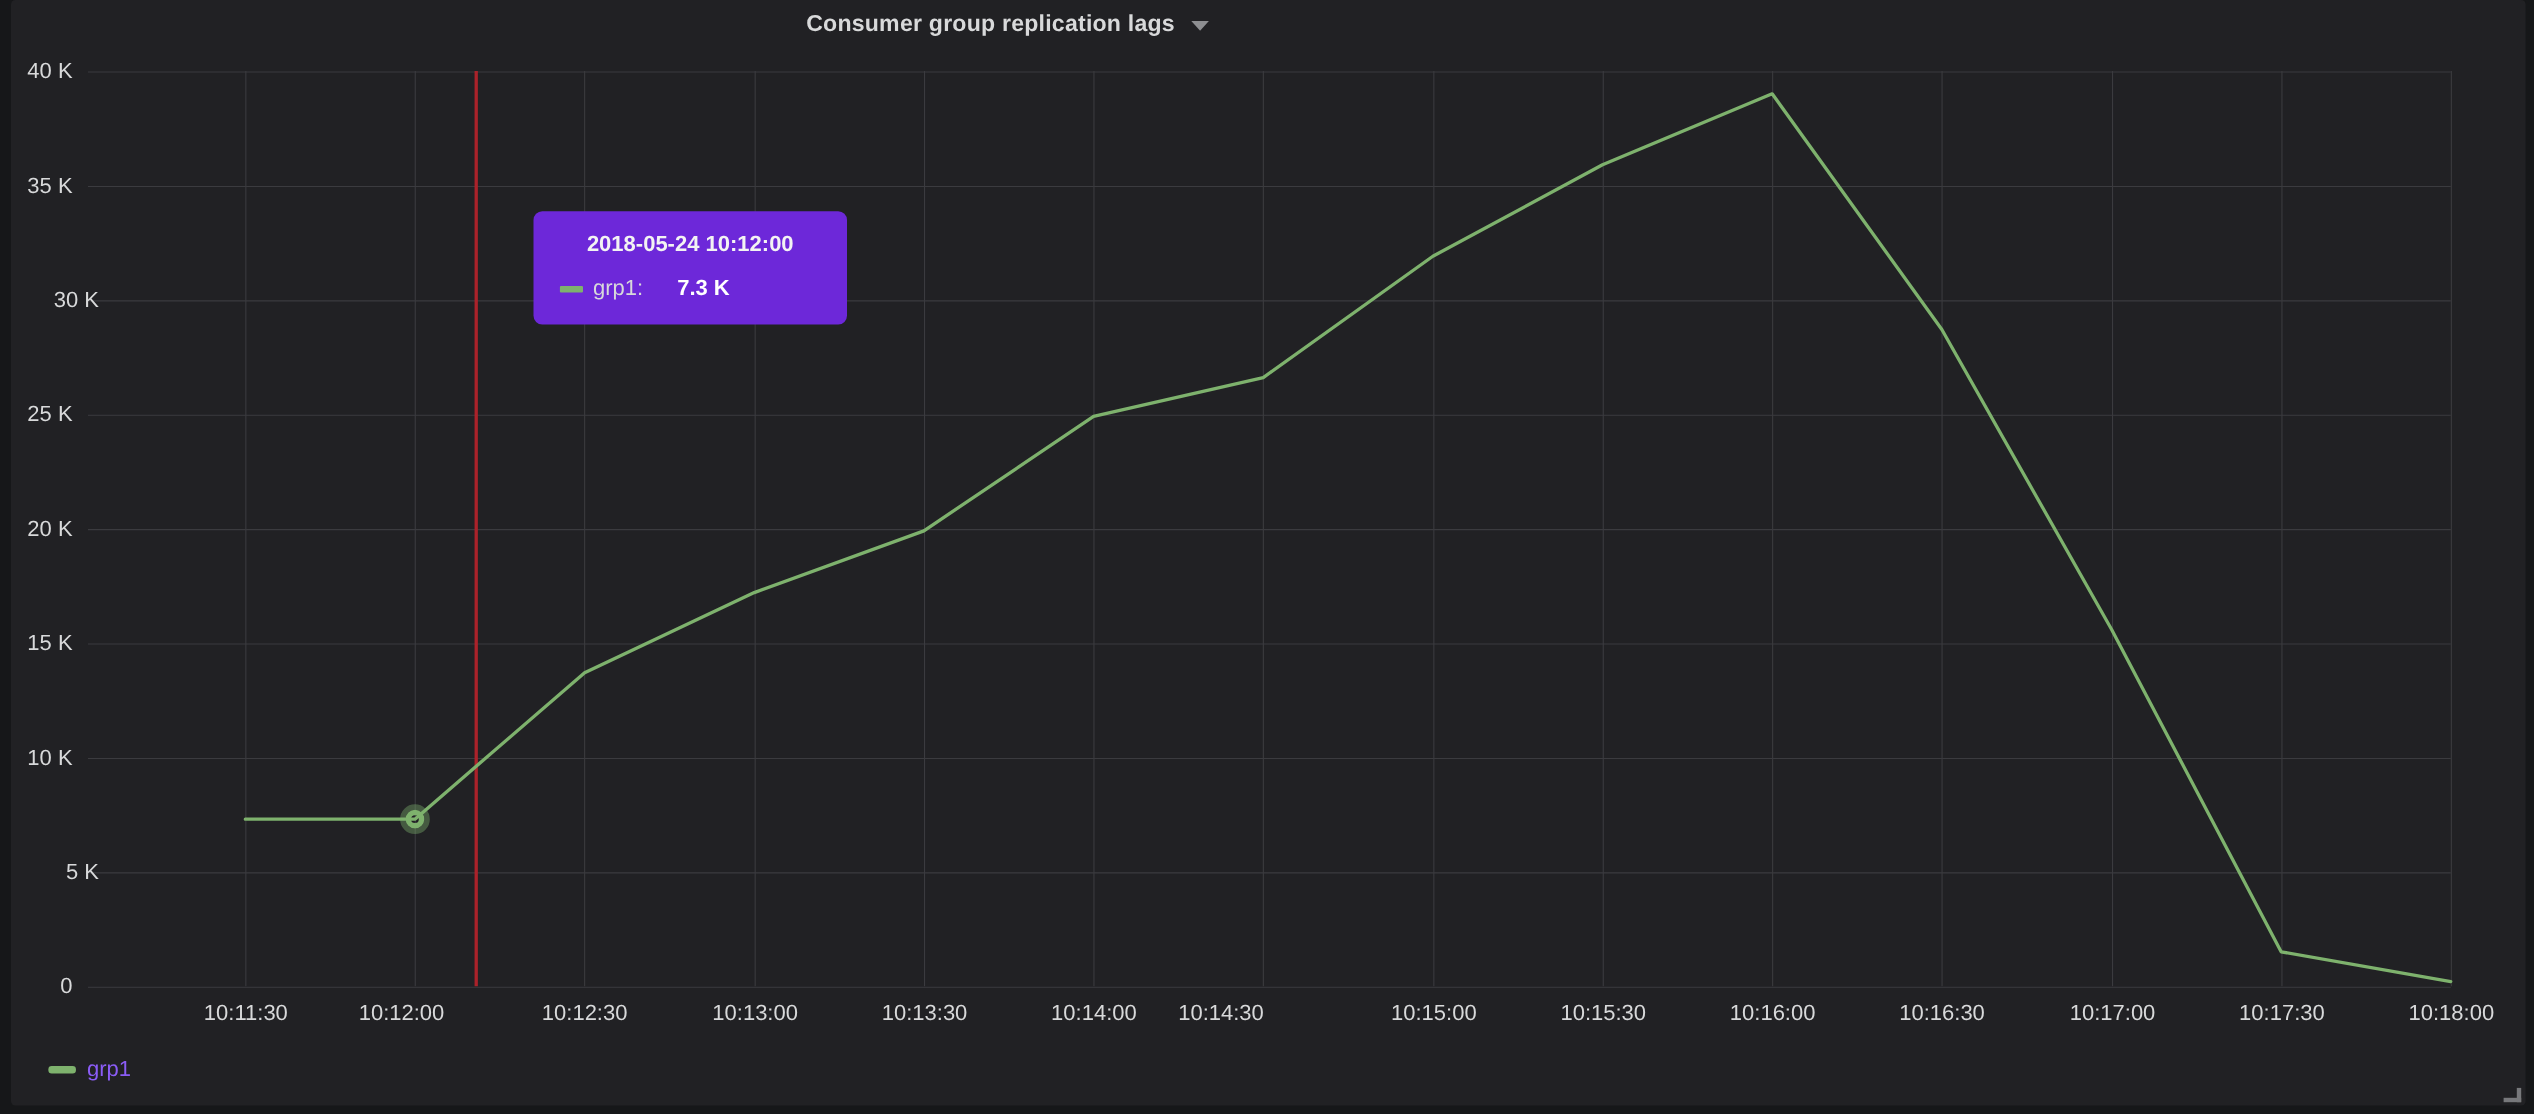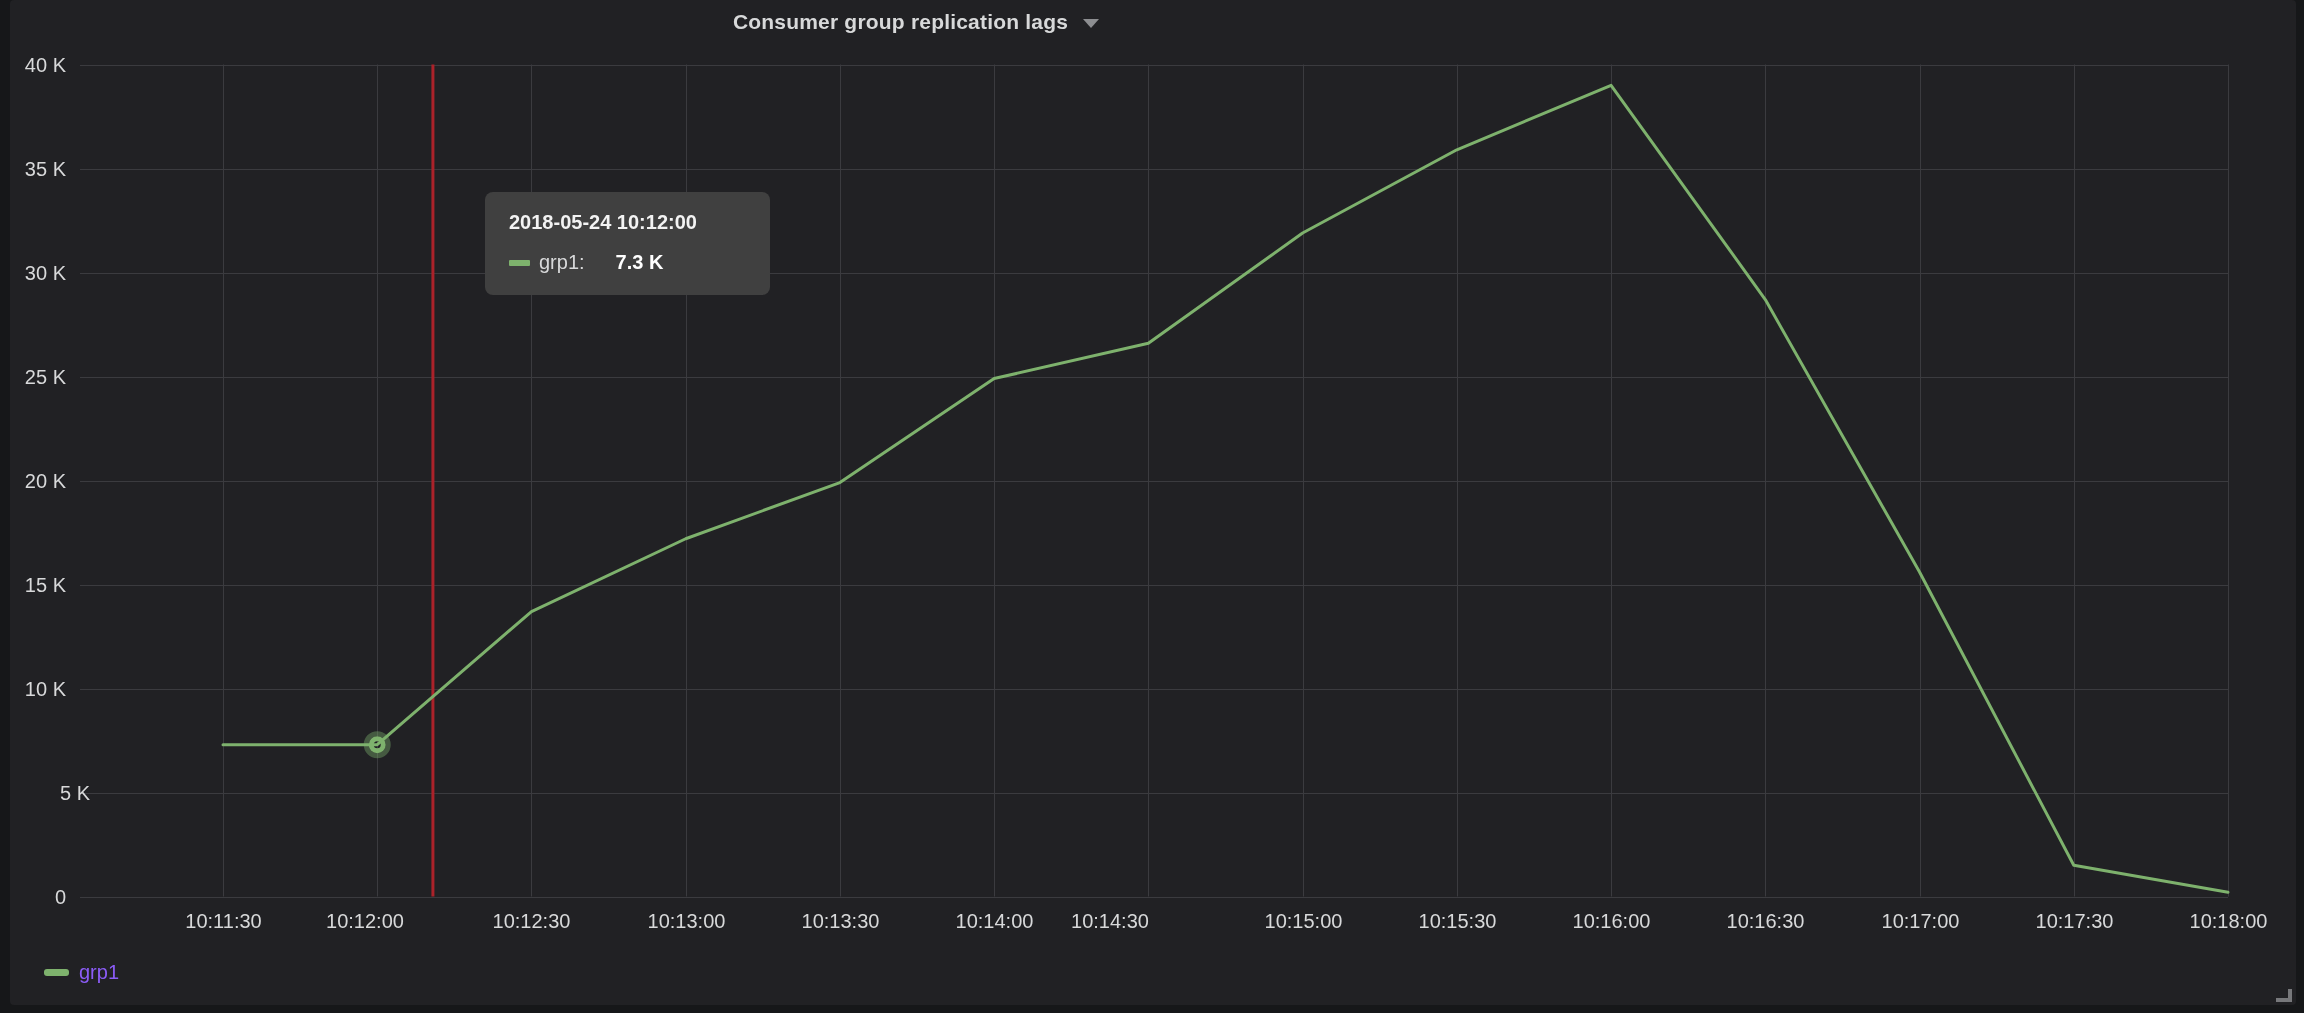--- a/index.html
+++ b/index.html
@@ -32,22 +32,22 @@
     position:absolute;left:0;width:66px;height:26px;line-height:26px;
     text-align:right;color:#d8d9da;font-size:20px;
   }
   .x-axis{position:absolute;left:0;top:0;width:2304px;height:1013px;z-index:2;}
   .x-tick{
     position:absolute;top:908px;width:140px;height:26px;line-height:26px;
     text-align:center;color:#d8d9da;font-size:20px;
   }
   .tooltip{
     position:absolute;left:485px;top:192px;min-width:237px;
-    background:#404040;border-radius:8px;padding:19px 24px 21px 24px;
-    z-index:10;pointer-events:none;
+    background:#6d28d9;border-radius:8px;padding:19px 24px 21px 24px;
+    z-index:10;pointer-events:none;text-align:center;
   }
   .tooltip-timestamp{
     color:#f3f3f3;font-size:20px;font-weight:bold;margin-bottom:17px;
     white-space:nowrap;
   }
   .tooltip-row{display:flex;align-items:center;font-size:20px;color:#d8d9da;}
   .color-dash{
     display:inline-block;width:21px;height:6px;border-radius:1px;
     background:#7eb26d;margin-right:9px;flex:0 0 auto;
   }
@@ -108,21 +108,21 @@
     <circle cx="377.23" cy="744.66" r="6" fill="none" stroke="#7eb26d" stroke-width="5"></circle>
   </svg>
 
 <div class="y-axis">
     <div class="y-tick" style="top: 884px;">0</div>
     <div class="y-tick" style="top: 780px; padding-left: 24px;">5 K</div>
     <div class="y-tick" style="top: 676px;">10 K</div>
     <div class="y-tick" style="top: 572px;">15 K</div>
     <div class="y-tick" style="top: 468px;">20 K</div>
     <div class="y-tick" style="top: 364px;">25 K</div>
-    <div class="y-tick" style="top: 260px;">30 K</div>
+    <div class="y-tick" style="top: 260px; padding-left: 24px;">30 K</div>
     <div class="y-tick" style="top: 156px;">35 K</div>
     <div class="y-tick" style="top: 52px;">40 K</div>
   </div>
 <div class="x-axis">
     <div class="x-tick" style="left: 153.5px;">10:11:30</div>
     <div class="x-tick" style="left: 295px;">10:12:00</div>
     <div class="x-tick" style="left: 461.5px;">10:12:30</div>
     <div class="x-tick" style="left: 616.5px;">10:13:00</div>
     <div class="x-tick" style="left: 770.5px;">10:13:30</div>
     <div class="x-tick" style="left: 924.5px;">10:14:00</div>

